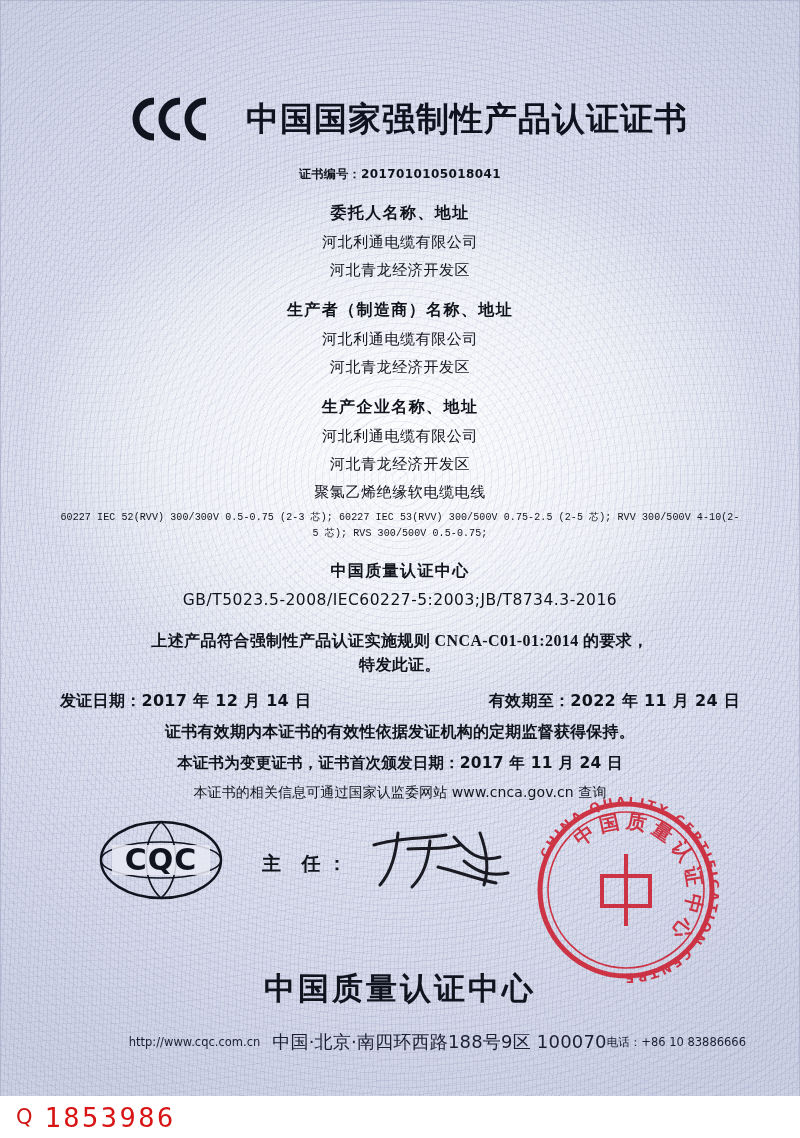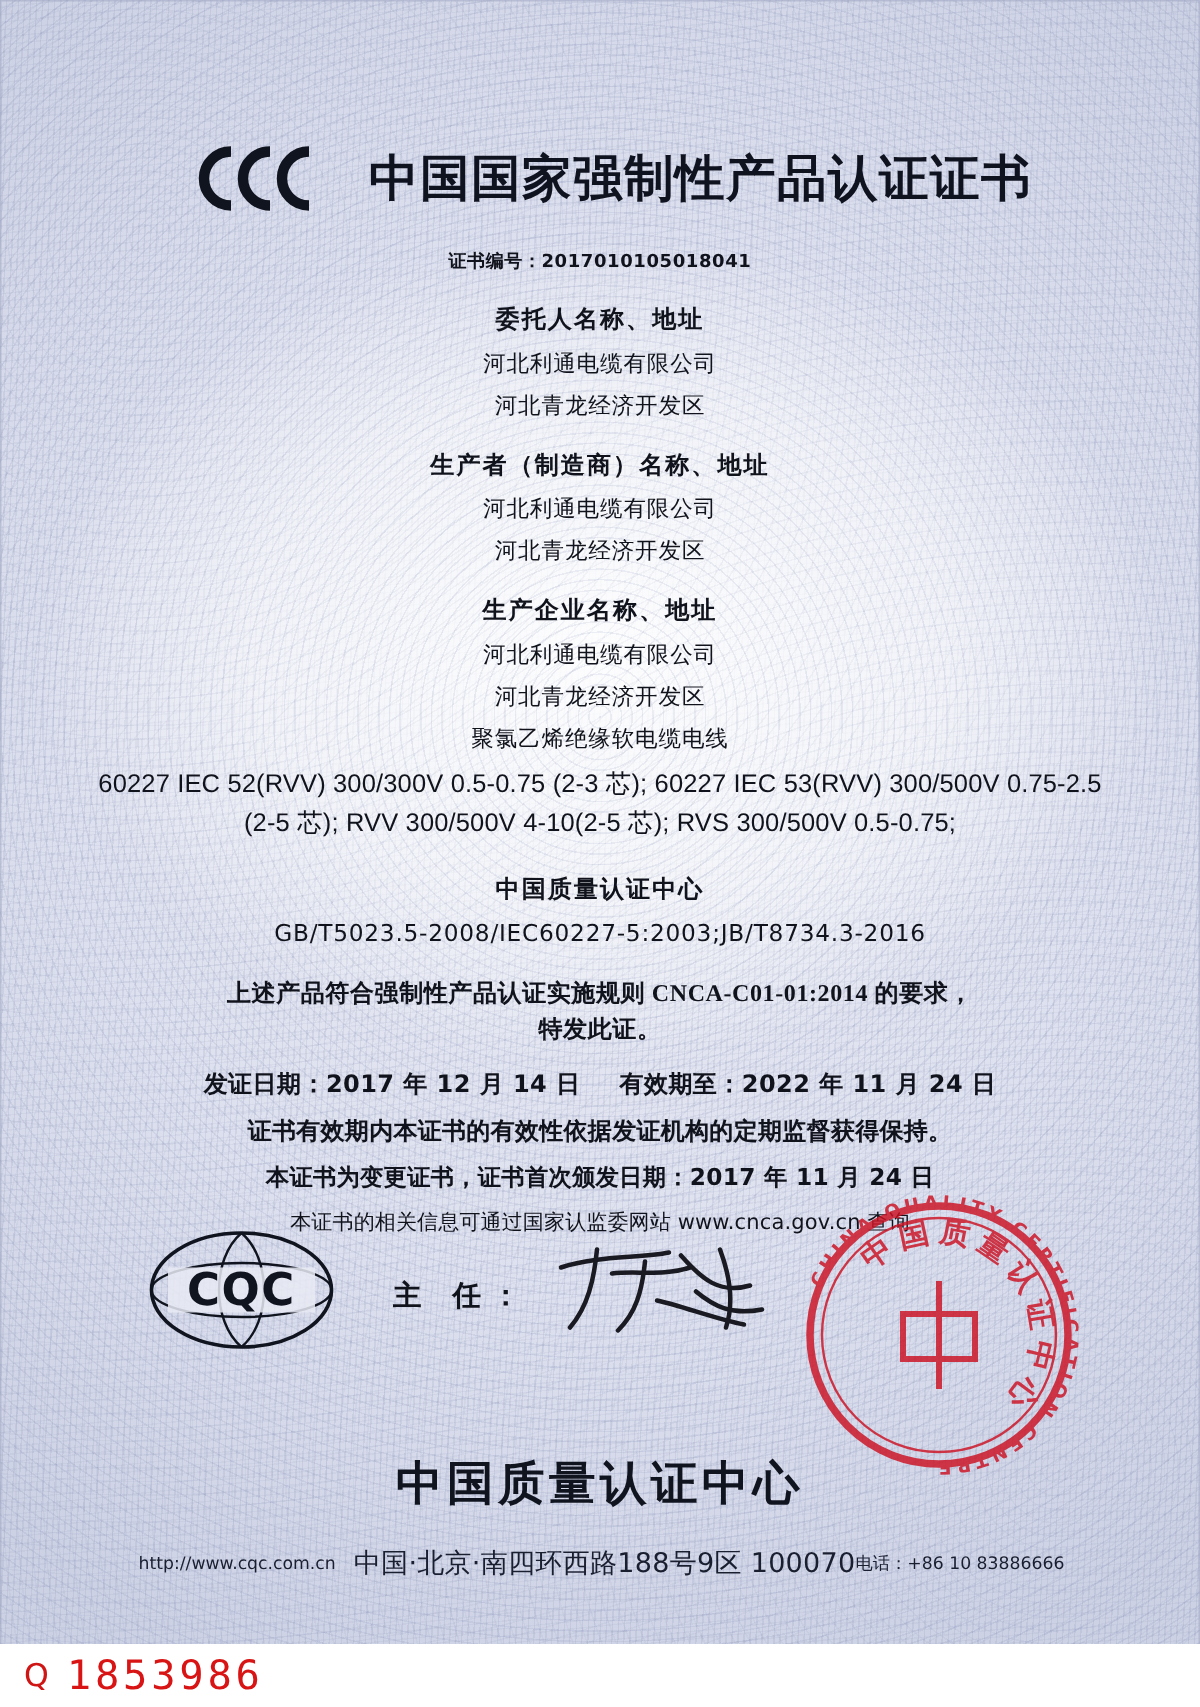--- a/index.html
+++ b/index.html
@@ -94,43 +94,43 @@
     letter-spacing: 1.4px;
     margin-top: 20px;
   }
   .section-line {
     font-family: "DejaVu Sans", "Liberation Sans", sans-serif;
     font-size: 15px;
     margin-top: 9px;
     letter-spacing: 0.6px;
   }
   .spec-text {
-    font-family: Liberation Sans, sans-serif;
-    font-size: 17px;
+    font-family: Liberation Mono, monospace;
+    font-size: 10px;
     line-height: 1.55;
     margin-top: 8px;
     letter-spacing: 0.1px;
   }
   .standard-line {
     font-family: "DejaVu Sans", "Liberation Sans", sans-serif;
     font-size: 15.5px;
     margin-top: 9px;
     letter-spacing: 0.5px;
   }
   .statement {
     font-family: Liberation Serif, serif;
     font-size: 16px;
     font-weight: bold;
     margin-top: 20px;
     line-height: 1.5;
     letter-spacing: 0.4px;
   }
   .dates-row {
     display: flex;
-    justify-content: center;
+    justify-content: space-between;
     gap: 26px;
     font-family: "DejaVu Sans", "Liberation Sans", sans-serif;
     font-size: 16px;
     font-weight: bold;
     margin-top: 14px;
     letter-spacing: 0.3px;
   }
   .validity-note {
     font-family: "DejaVu Sans", "Liberation Sans", sans-serif;
     font-size: 16px;
@@ -204,21 +204,21 @@
     letter-spacing: 3px;
     color: #10141f;
   }
   .footer {
     position: absolute;
     left: 56px;
     top: 1030px;
     width: 690px;
     display: flex;
     align-items: center;
-    justify-content: center;
+    justify-content: flex-end;
     font-family: "DejaVu Sans", "Liberation Sans", sans-serif;
     font-size: 11.5px;
     color: #1a1f30;
   }
   .footer-center {
     font-size: 18px;
     letter-spacing: 0.2px;
     margin-left: 12px;
   }
   .footer-left, .footer-right { white-space: nowrap; }

